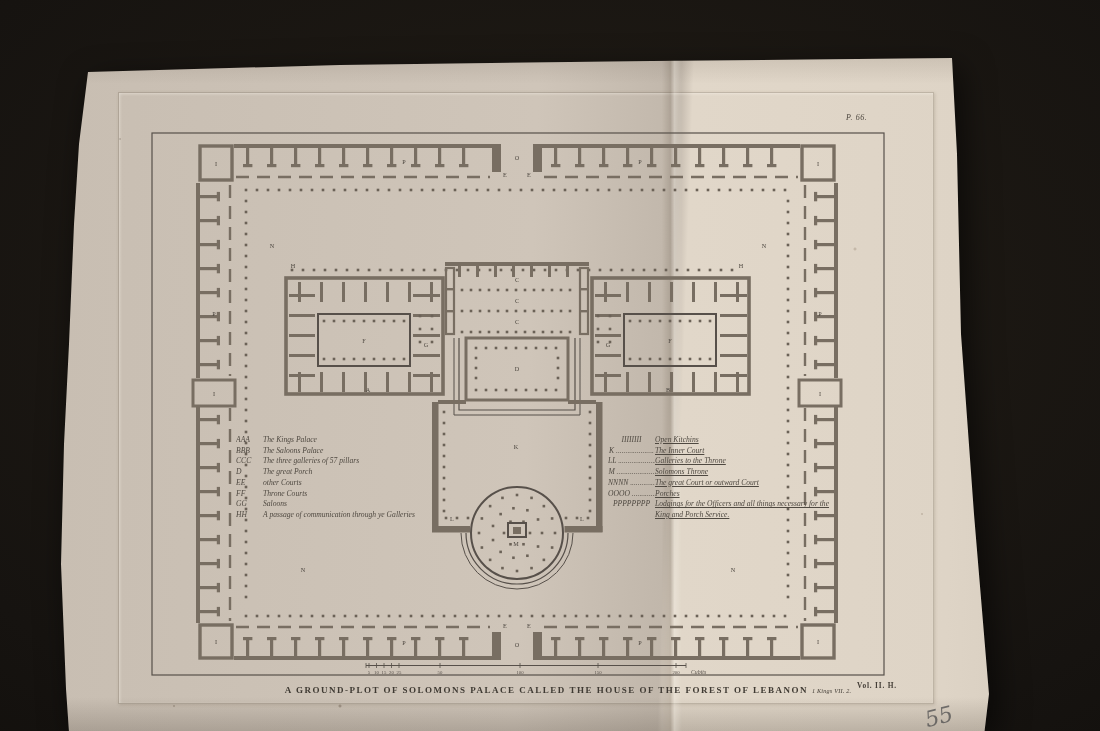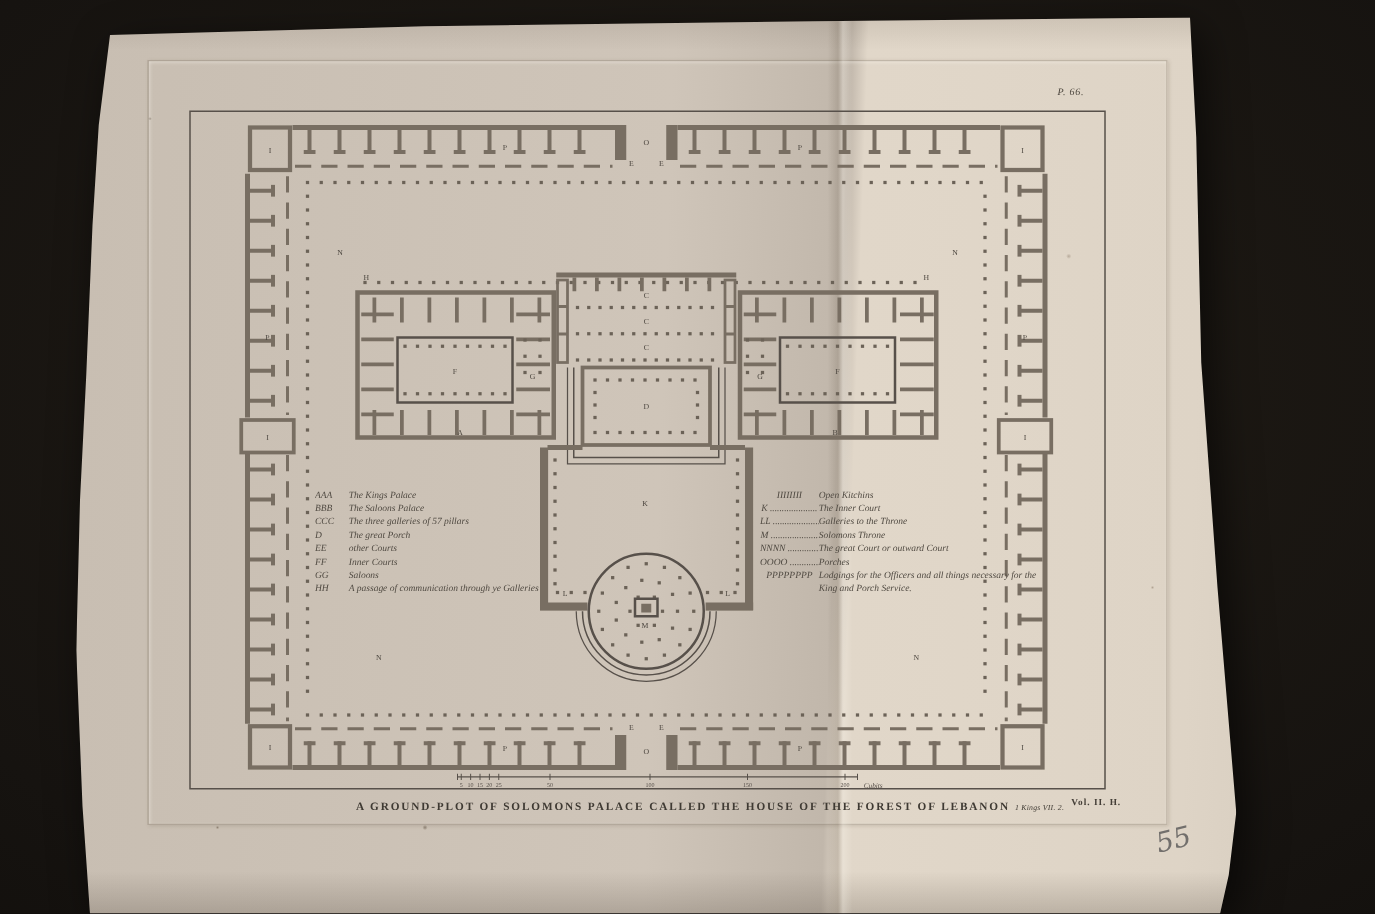--- a/index.html
+++ b/index.html
@@ -1,21 +1,21 @@
 <!DOCTYPE html>
 <html><head>
 <meta charset="utf-8">
 <style>
   html,body{margin:0;padding:0;background:#0c0a08;}
   .stage{
     position:relative;width:1100px;height:731px;overflow:hidden;
     background:radial-gradient(120% 120% at 52% 42%, #221d16 0%, #161310 55%, #0b0906 100%);
     font-family:"Liberation Serif", serif;
   }
-  .paper-wrap{position:absolute;inset:0;filter:drop-shadow(7px 10px 16px rgba(0,0,0,.6));}
+  .paper-wrap{position:absolute;inset:0;filter:drop-shadow(7px 10px 16px rgba(0,0,0,.6));margin-top:44px;}
   .paper{
     position:absolute;inset:0;
     clip-path:polygon(88px 28px,340px 21px,652px 17px,952px 14px,957px 110px,961px 290px,974px 470px,989px 650px,983px 700px,976px 731px,72px 731px,66px 645px,61px 520px,64px 400px,69px 300px,74px 180px,79px 100px);
     background:
       radial-gradient(3px 3px at 340px 662px, rgba(90,75,60,.55), transparent 70%),
       radial-gradient(2px 2px at 174px 662px, rgba(90,75,60,.5), transparent 70%),
       radial-gradient(3px 3px at 855px 205px, rgba(110,90,70,.35), transparent 70%),
       radial-gradient(2px 2px at 922px 470px, rgba(110,90,70,.4), transparent 70%),
       radial-gradient(2px 2px at 120px 95px, rgba(80,65,50,.5), transparent 70%),
       linear-gradient(92deg,#c7bdb1 0%,#cfc5b9 48%,#c1b7ab 60.6%,#e1d7c9 61.8%,#ded4c6 86%,#d3c9bb 100%);
@@ -29,26 +29,26 @@
       linear-gradient(180deg, rgba(70,58,46,.18) 0, rgba(70,58,46,0) 40px);
   }
   .fold{position:absolute;left:662px;top:0;width:20px;height:731px;pointer-events:none;
     background:linear-gradient(90deg,transparent 0,rgba(95,82,66,.20) 42%,rgba(255,252,244,.26) 62%,transparent 100%);}
   .platemark{position:absolute;left:118px;top:48px;width:814px;height:610px;
     border:1px solid rgba(100,87,72,.26);
     box-shadow:inset 1px 1px 3px rgba(255,253,246,.4), 1px 1px 3px rgba(110,95,78,.22);}
   svg.plan{position:absolute;left:0;top:0;}
   .plate-no{position:absolute;left:846px;top:69px;font-size:8px;font-style:italic;color:#4c463e;letter-spacing:.6px;}
   .legend{position:absolute;color:#4f4941;font-style:italic;font-size:7.6px;line-height:10.7px;}
-  .legend-left{left:252px;top:391px;}
+  .legend-left{left:236px;top:391px;}
   .legend-right{left:608px;top:391px;}
   .legend .row{display:flex;white-space:nowrap;}
   .legend-left .k{display:inline-block;width:27px;flex:0 0 27px;overflow:hidden;}
   .legend-right .k{display:inline-block;width:47px;flex:0 0 47px;overflow:hidden;white-space:nowrap;text-align:center;}
-  .legend-right .t{white-space:normal;width:182px;}
+  .legend-right .t{white-space:normal;width:182px;text-decoration:underline;}
   .titleline{position:absolute;left:150px;top:635px;width:836px;text-align:center;color:#3f3a33;white-space:nowrap;}
   .titleline .main{font-size:9px;font-weight:bold;letter-spacing:1.5px;}
   .titleline .ref{font-size:6.2px;font-style:italic;letter-spacing:.2px;}
   .vol{position:absolute;left:857px;top:637px;font-size:7.4px;font-weight:bold;letter-spacing:.8px;color:#443e37;}
   .pencil{position:absolute;left:925px;top:660px;font-family:"DejaVu Serif",serif;font-style:italic;
     font-size:22px;color:rgba(72,72,74,.72);transform:rotate(-14deg);}
 </style>
 </head>
 <body>
 
@@ -785,21 +785,21 @@
           <div class="row">
             <span class="k">D</span>
             <span class="t">The great Porch</span>
           </div>
           <div class="row">
             <span class="k">EE</span>
             <span class="t">other Courts</span>
           </div>
           <div class="row">
             <span class="k">FF</span>
-            <span class="t">Inner Courts</span>
+            <span class="t">Throne Courts</span>
           </div>
           <div class="row">
             <span class="k">GG</span>
             <span class="t">Saloons</span>
           </div>
           <div class="row">
             <span class="k">HH</span>
             <span class="t">A passage of communication through ye Galleries</span>
           </div>
         </div>

